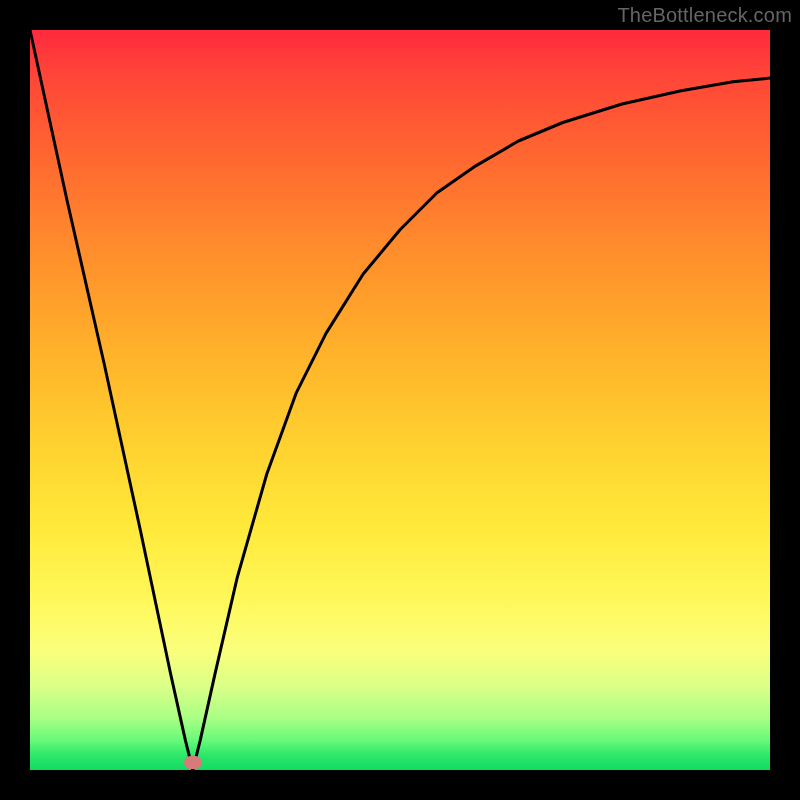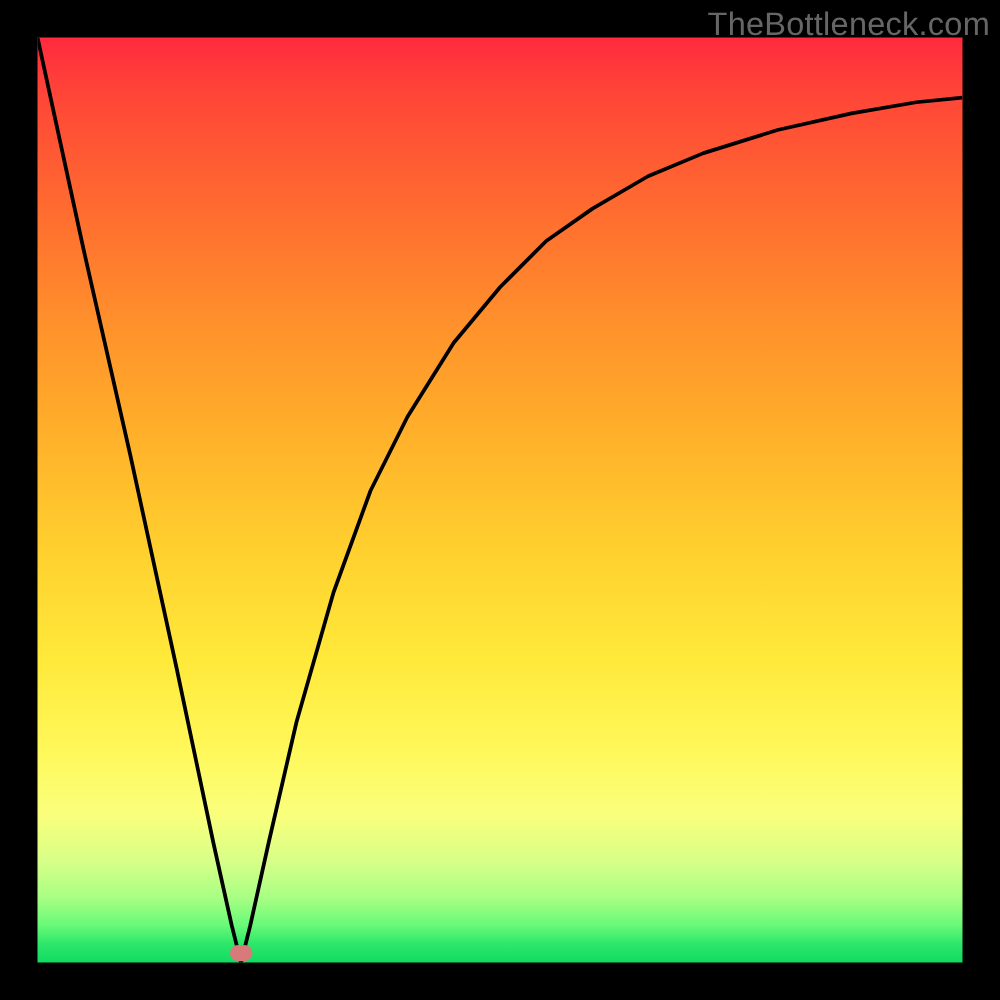--- a/index.html
+++ b/index.html
@@ -52,21 +52,21 @@
     width: 18px;
     height: 13px;
     border-radius: 7px;
     background: #d87a7a;
   }
   .watermark {
     position: absolute;
     top: 4px;
     right: 8px;
     color: #666;
-    font-size: 26px;
+    font-size: 20px;
     font-weight: 500;
     letter-spacing: 0.2px;
   }
 </style>
 </head>
 <body>
 
 <div class="frame">
   <div class="plot">
     <svg class="curve" viewBox="0 0 740 740" preserveAspectRatio="none">

